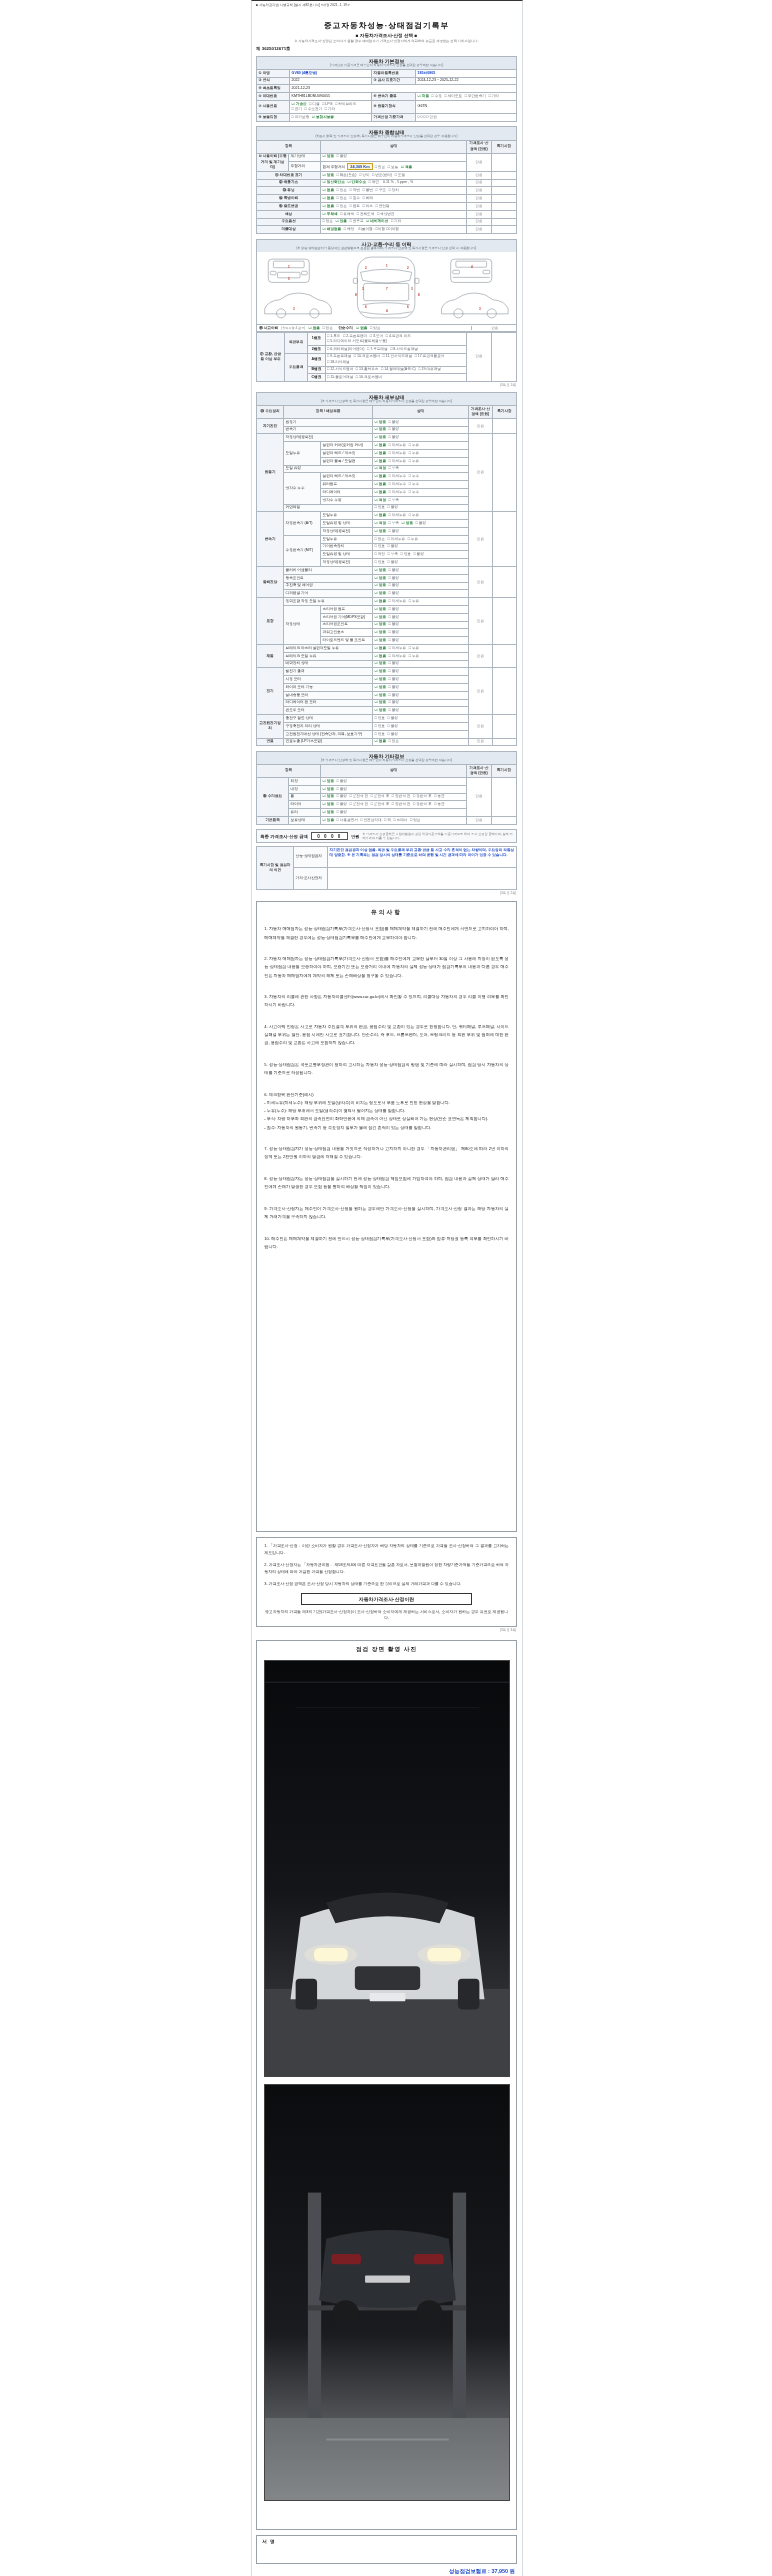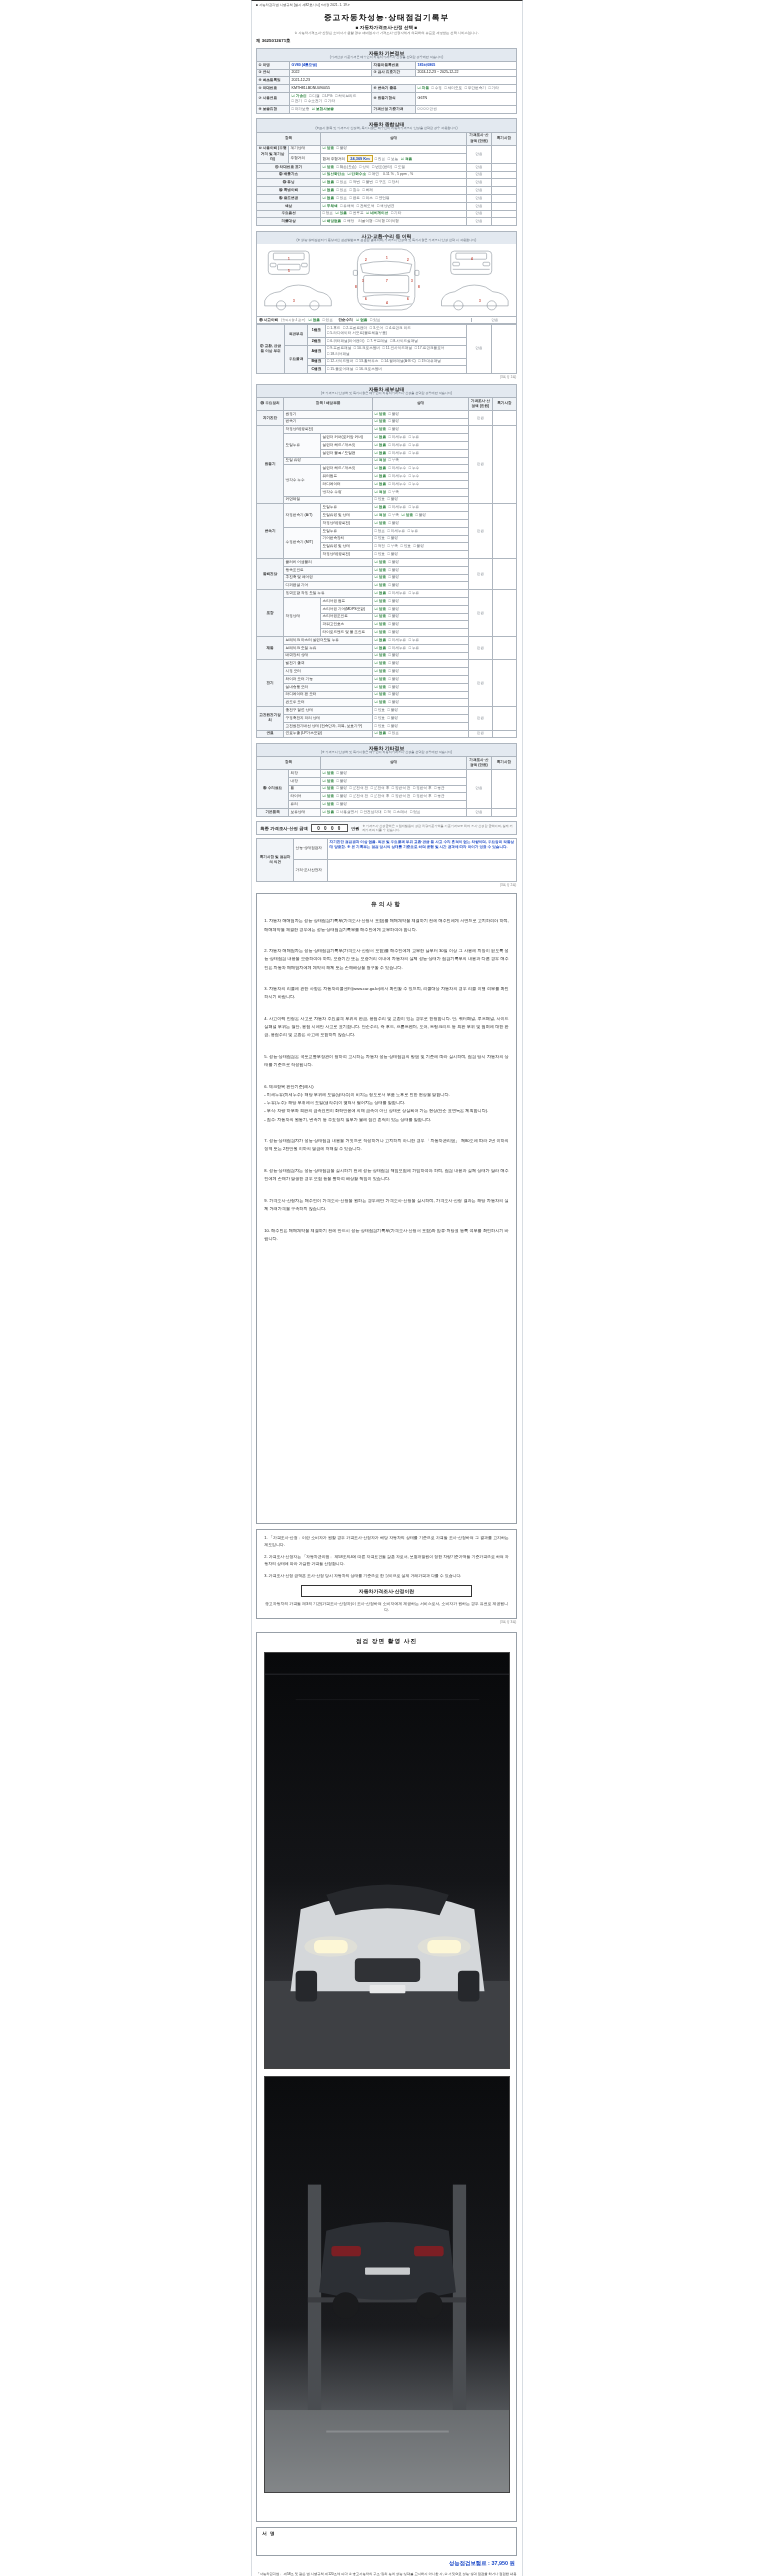--- a/index.html
+++ b/index.html
@@ -1,20 +1,20 @@
 <!DOCTYPE html>
 <html style="font-size:8.2px"><head>
 <meta charset="utf-8">
 <style>
 *{box-sizing:border-box;margin:0;padding:0}
 html,body{width:773px;height:2576px;background:#ffffff;font-family:"Liberation Sans","DejaVu Sans",sans-serif;color:#222}
 .page{width:773px;height:2576px;position:relative;overflow:hidden}
 .doc{width:272px;margin:0 auto;padding:2.1px 4.6px 7.2px;border-top:1px solid #333;border-left:0.5px solid #d8dde2;border-right:0.5px solid #d8dde2;min-height:2566px;background:#fff;position:relative}
 .form-ref{display:flex;justify-content:space-between;font-size:3.3px;color:#444}
-.main-title{text-align:center;font-size:7.7px;font-weight:bold;letter-spacing:1px;margin-top:6px;color:#111}
+.main-title{text-align:center;font-size:7.7px;font-weight:bold;letter-spacing:1px;margin-top:14px;color:#111}
 .sub-title{text-align:center;font-size:4.6px;font-weight:bold;margin-top:1.5px}
 .title-note{text-align:center;font-size:3.3px;color:#666;margin-top:1px}
 .doc-no{font-size:4.4px;font-weight:bold;margin:3.6px 0 1.5px}
 .sec-title{background:#e3e9f0;border:0.5px solid #aeb6bf;border-bottom:none;text-align:center;font-weight:bold;font-size:4.9px;padding:1.5px 1px 1px;margin-top:4.6px}
 .sec-title .sec-note{font-weight:normal;font-size:3.1px;color:#5a6470;display:block;line-height:3.6px}
 table.tbl{width:100%;border-collapse:collapse;table-layout:fixed}
 .tbl th,.tbl td{border:0.5px solid #aeb6bf;font-size:3.6px;padding:0.8px 1.5px;vertical-align:middle;line-height:5.2px;word-break:break-all}
 .tbl th{background:#eef2f6;font-weight:bold;text-align:center;color:#333}
 td.lbl{background:#f1f4f8;font-weight:bold;text-align:left;color:#333}
 td.val{text-align:left}

